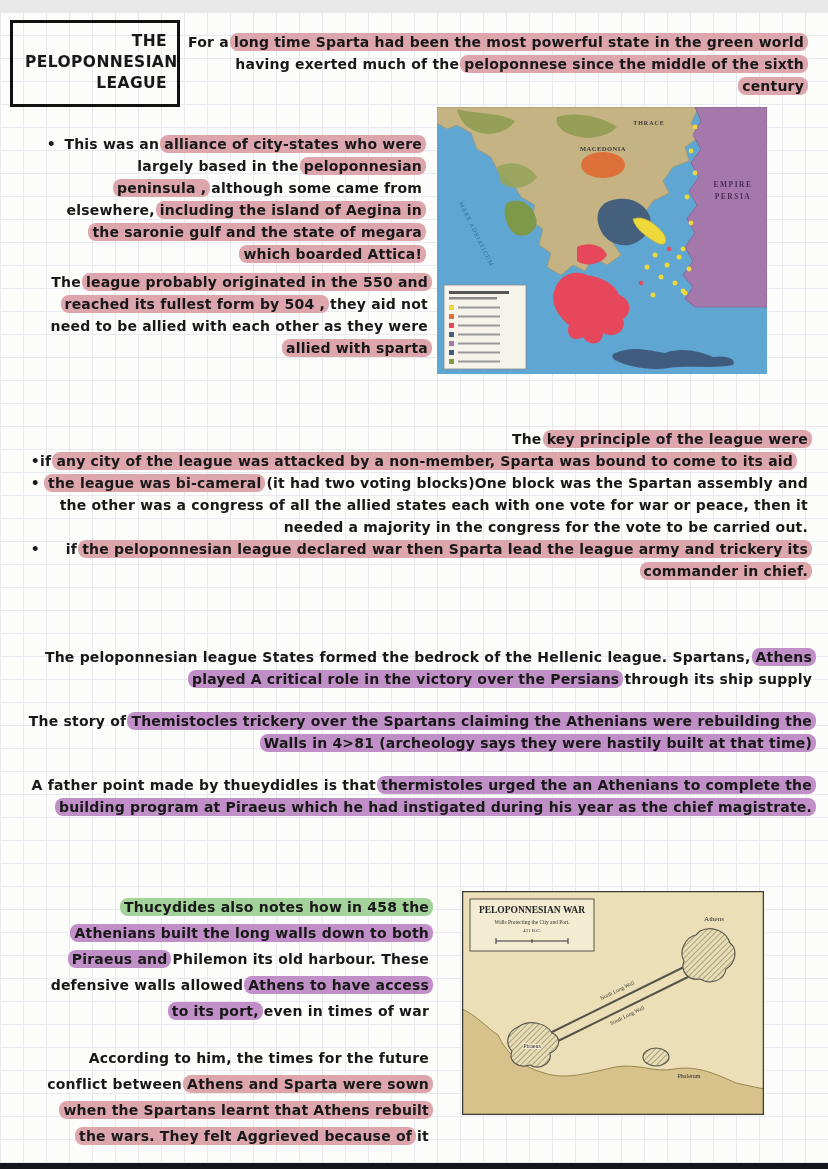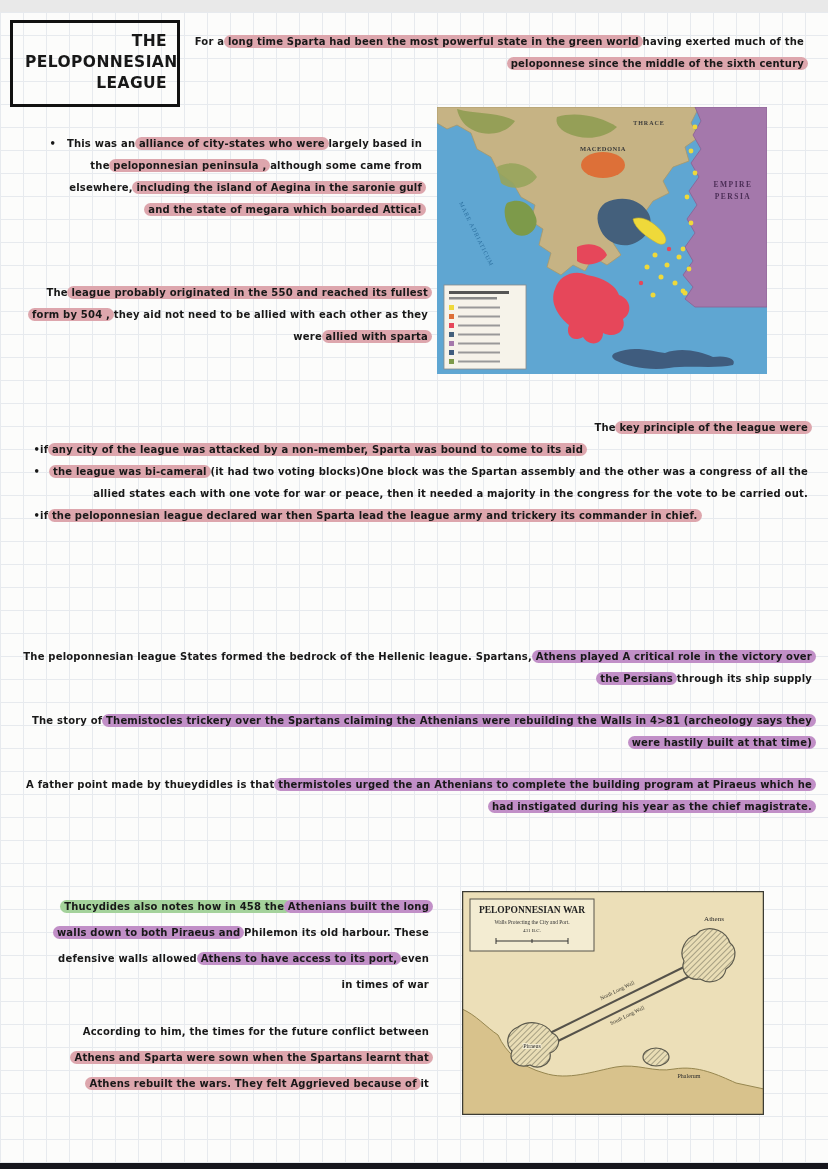--- a/index.html
+++ b/index.html
@@ -8,35 +8,35 @@
     position:relative; width:828px; height:1169px; margin:12px auto;
     background-color:#fcfcfb;
     background-image:
       linear-gradient(to right, #e7eaee 1px, transparent 1px),
       linear-gradient(to bottom, #e7eaee 1px, transparent 1px);
     background-size:23px 23px;
     font-family:"DejaVu Sans","Liberation Sans",sans-serif;
     color:#181818; overflow:hidden;text-align:right;
   }
   .abs { position:absolute; }
-  .hand { font-weight:600; font-size:10px; line-height:22px; letter-spacing:.2px; }
+  .hand { font-weight:600; font-size:14px; line-height:22px; letter-spacing:.2px; }
   .title-box {
     left:10px; top:8px; width:170px; padding:8px 10px 10px 12px;
     border:3px solid #111; font-weight:700; font-size:15.5px; line-height:21px;
     letter-spacing:.4px; background:transparent;
   }
   .hl { padding:1px 4px; margin:-1px -4px; border-radius:8px;
         -webkit-box-decoration-break:clone; box-decoration-break:clone; }
   .hl-pink   { background:var(--hl-pink,#dda6ad); }
   .hl-purple { background:var(--hl-purple,#c18fc7); }
   .hl-green  { background:var(--hl-green,#a4d29b); }
   .intro   { left:186px; top:19px;  width:618px; }
   .alliance{ left:30px;  top:121px; width:392px; }
-  .origin  { left:28px;  top:270px; width:400px; }
-  .principles { left:22px; top:405px; width:786px; }
+  .origin  { left:28px;  top:259px; width:400px; }
+  .principles { left:22px; top:416px; width:786px; }
   .analysis   { left:22px; top:634px; width:790px; }
   .analysis p { margin-bottom:20px; }
   .walls-notes { left:44px; top:882px; width:385px; }
   .walls-notes .hand-p { line-height:26px; margin-bottom:21px; }
   .bullet-row { display:flex; }
   .marker { flex:0 0 18px; }
   .alliance .marker { flex:0 0 26px; }
   .greece-map { left:437px; top:95px; width:330px; height:267px; }
   .walls-map  { left:462px; top:879px; width:302px; height:224px; }
   .bottom-bar { left:0; top:1151px; width:828px; height:18px; background:#16161d; }

